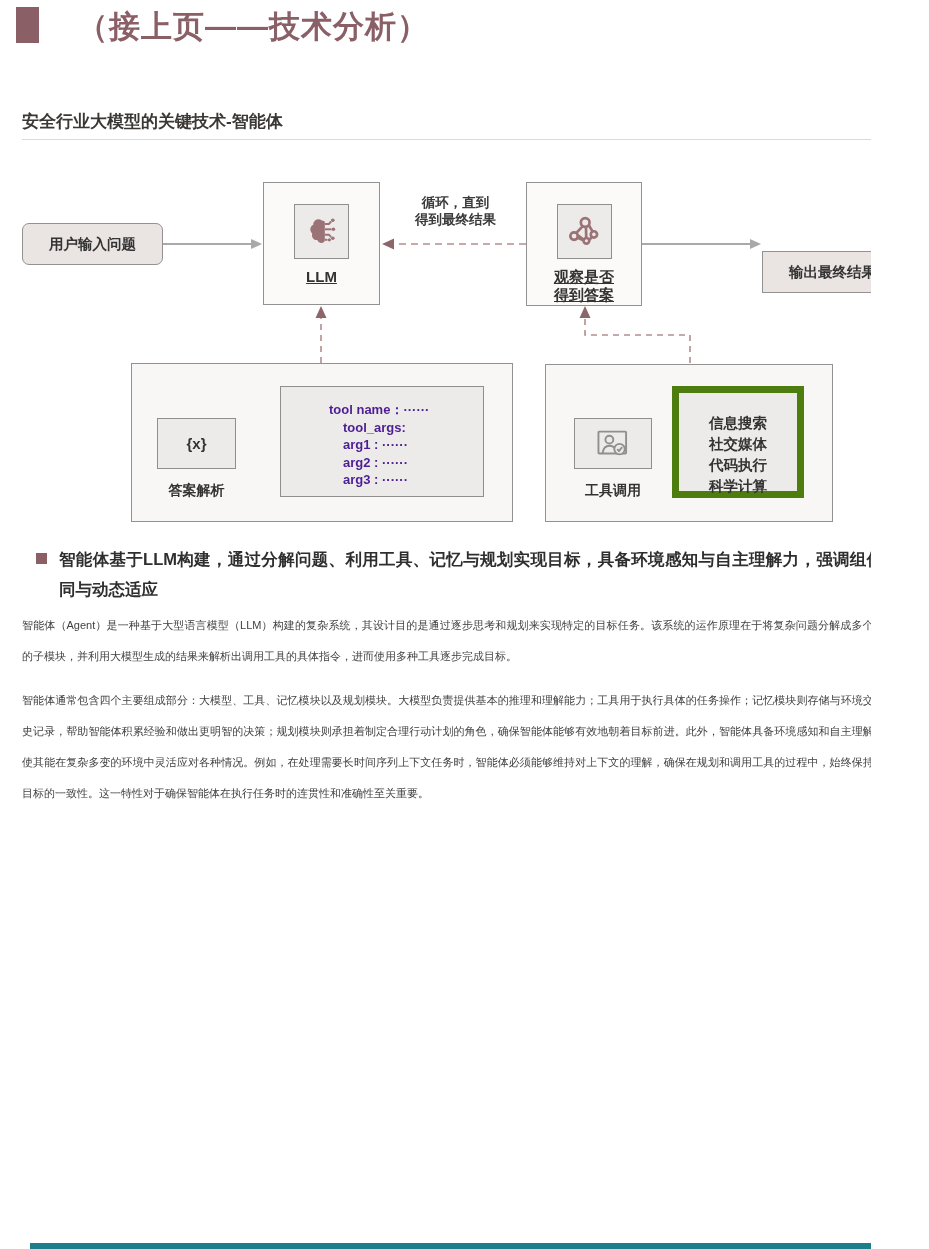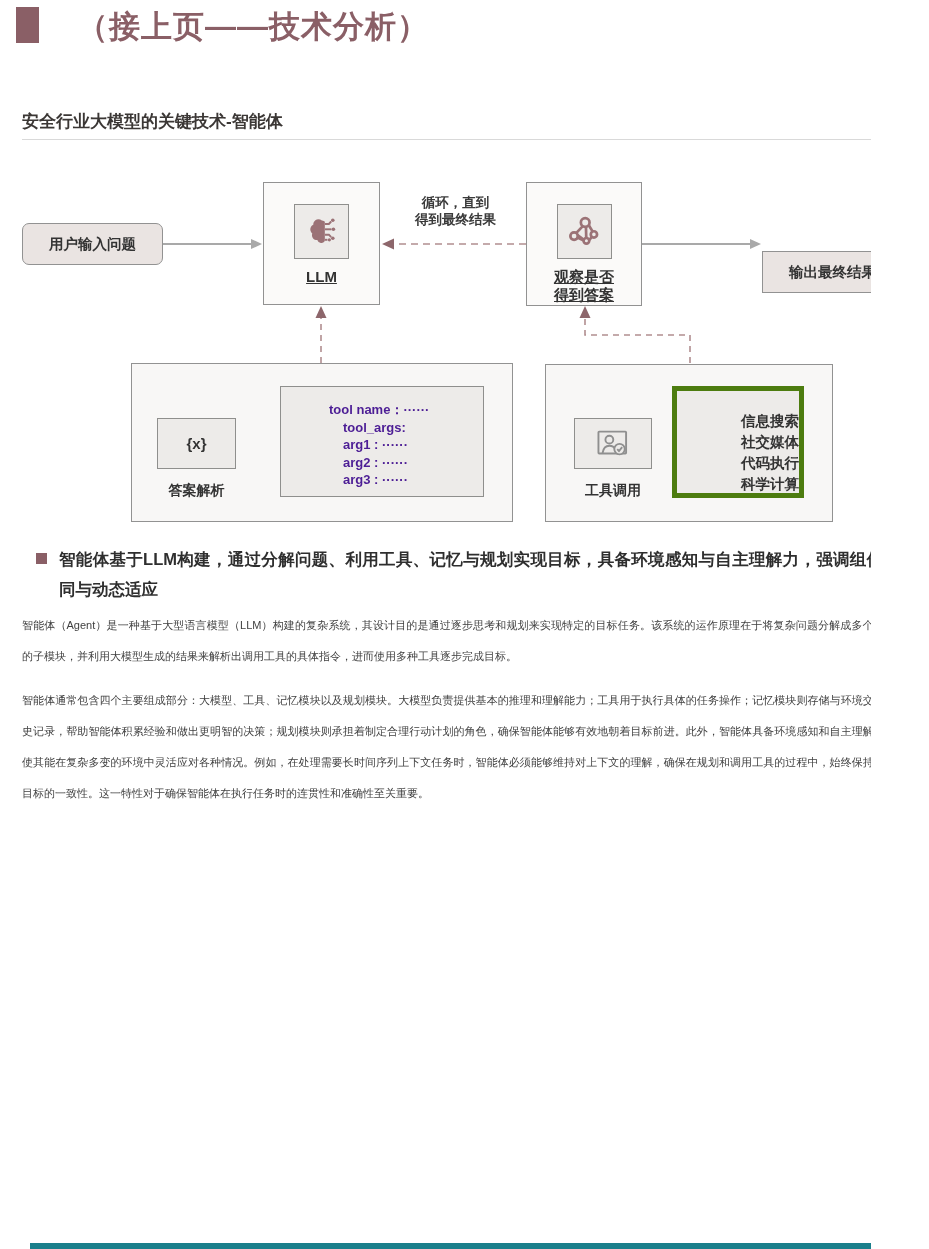--- a/index.html
+++ b/index.html
@@ -27,22 +27,22 @@
   .node .icon-box{width:55px;height:55px;margin-top:21px;}
   .node-label{font-size:15px;font-weight:bold;color:#333;text-align:center;line-height:18px;margin-top:9px;text-decoration:underline;}
   .loop-label{position:absolute;text-align:center;font-size:13.5px;font-weight:bold;color:#3a3a3a;line-height:17px;}
   .container-box{background:#f8f7f6;}
   .sub-icon-box{position:absolute;}
   .sub-label{position:absolute;font-size:14px;font-weight:bold;color:#333;text-align:center;}
   .code-box{position:absolute;box-sizing:border-box;border:1px solid #8f8f8d;background:#edebe9;
             font-size:13px;font-weight:bold;color:#4c1d95;line-height:17.5px;padding-top:14px;}
   .code-line{padding-left:62px;white-space:nowrap;}
   .code-line.first{padding-left:48px;}
-  .tools-box{position:absolute;box-sizing:border-box;border:5px solid #4d7c0f;background:#edebe9;
-             font-size:14.5px;font-weight:bold;color:#333;line-height:21px;text-align:right;padding-top:20px;}
+  .tools-box{position:absolute;box-sizing:border-box;border:7px solid #4d7c0f;background:#edebe9;
+             font-size:14.5px;font-weight:bold;color:#333;line-height:21px;text-align:center;padding-top:20px;}
   .x-box{display:flex;align-items:center;justify-content:center;font-size:15px;font-weight:bold;color:#333;}
 
   
   .bullet-row{position:absolute;top:544px;left:36px;width:864px;display:flex;}
   .bullet-square{flex:0 0 auto;width:11px;height:11px;background:#8a5f66;margin-top:9px;margin-right:12px;}
   .bullet-text{margin:0;font-size:16.5px;font-weight:bold;color:#2e2e2e;line-height:30px;text-align:justify;}
 
   .text-block{position:absolute;top:610px;left:22px;width:885px;}
   .text-block p{margin:0 0 13px 0;font-size:11px;color:#3f3f3f;line-height:31px;text-align:justify;}
 

